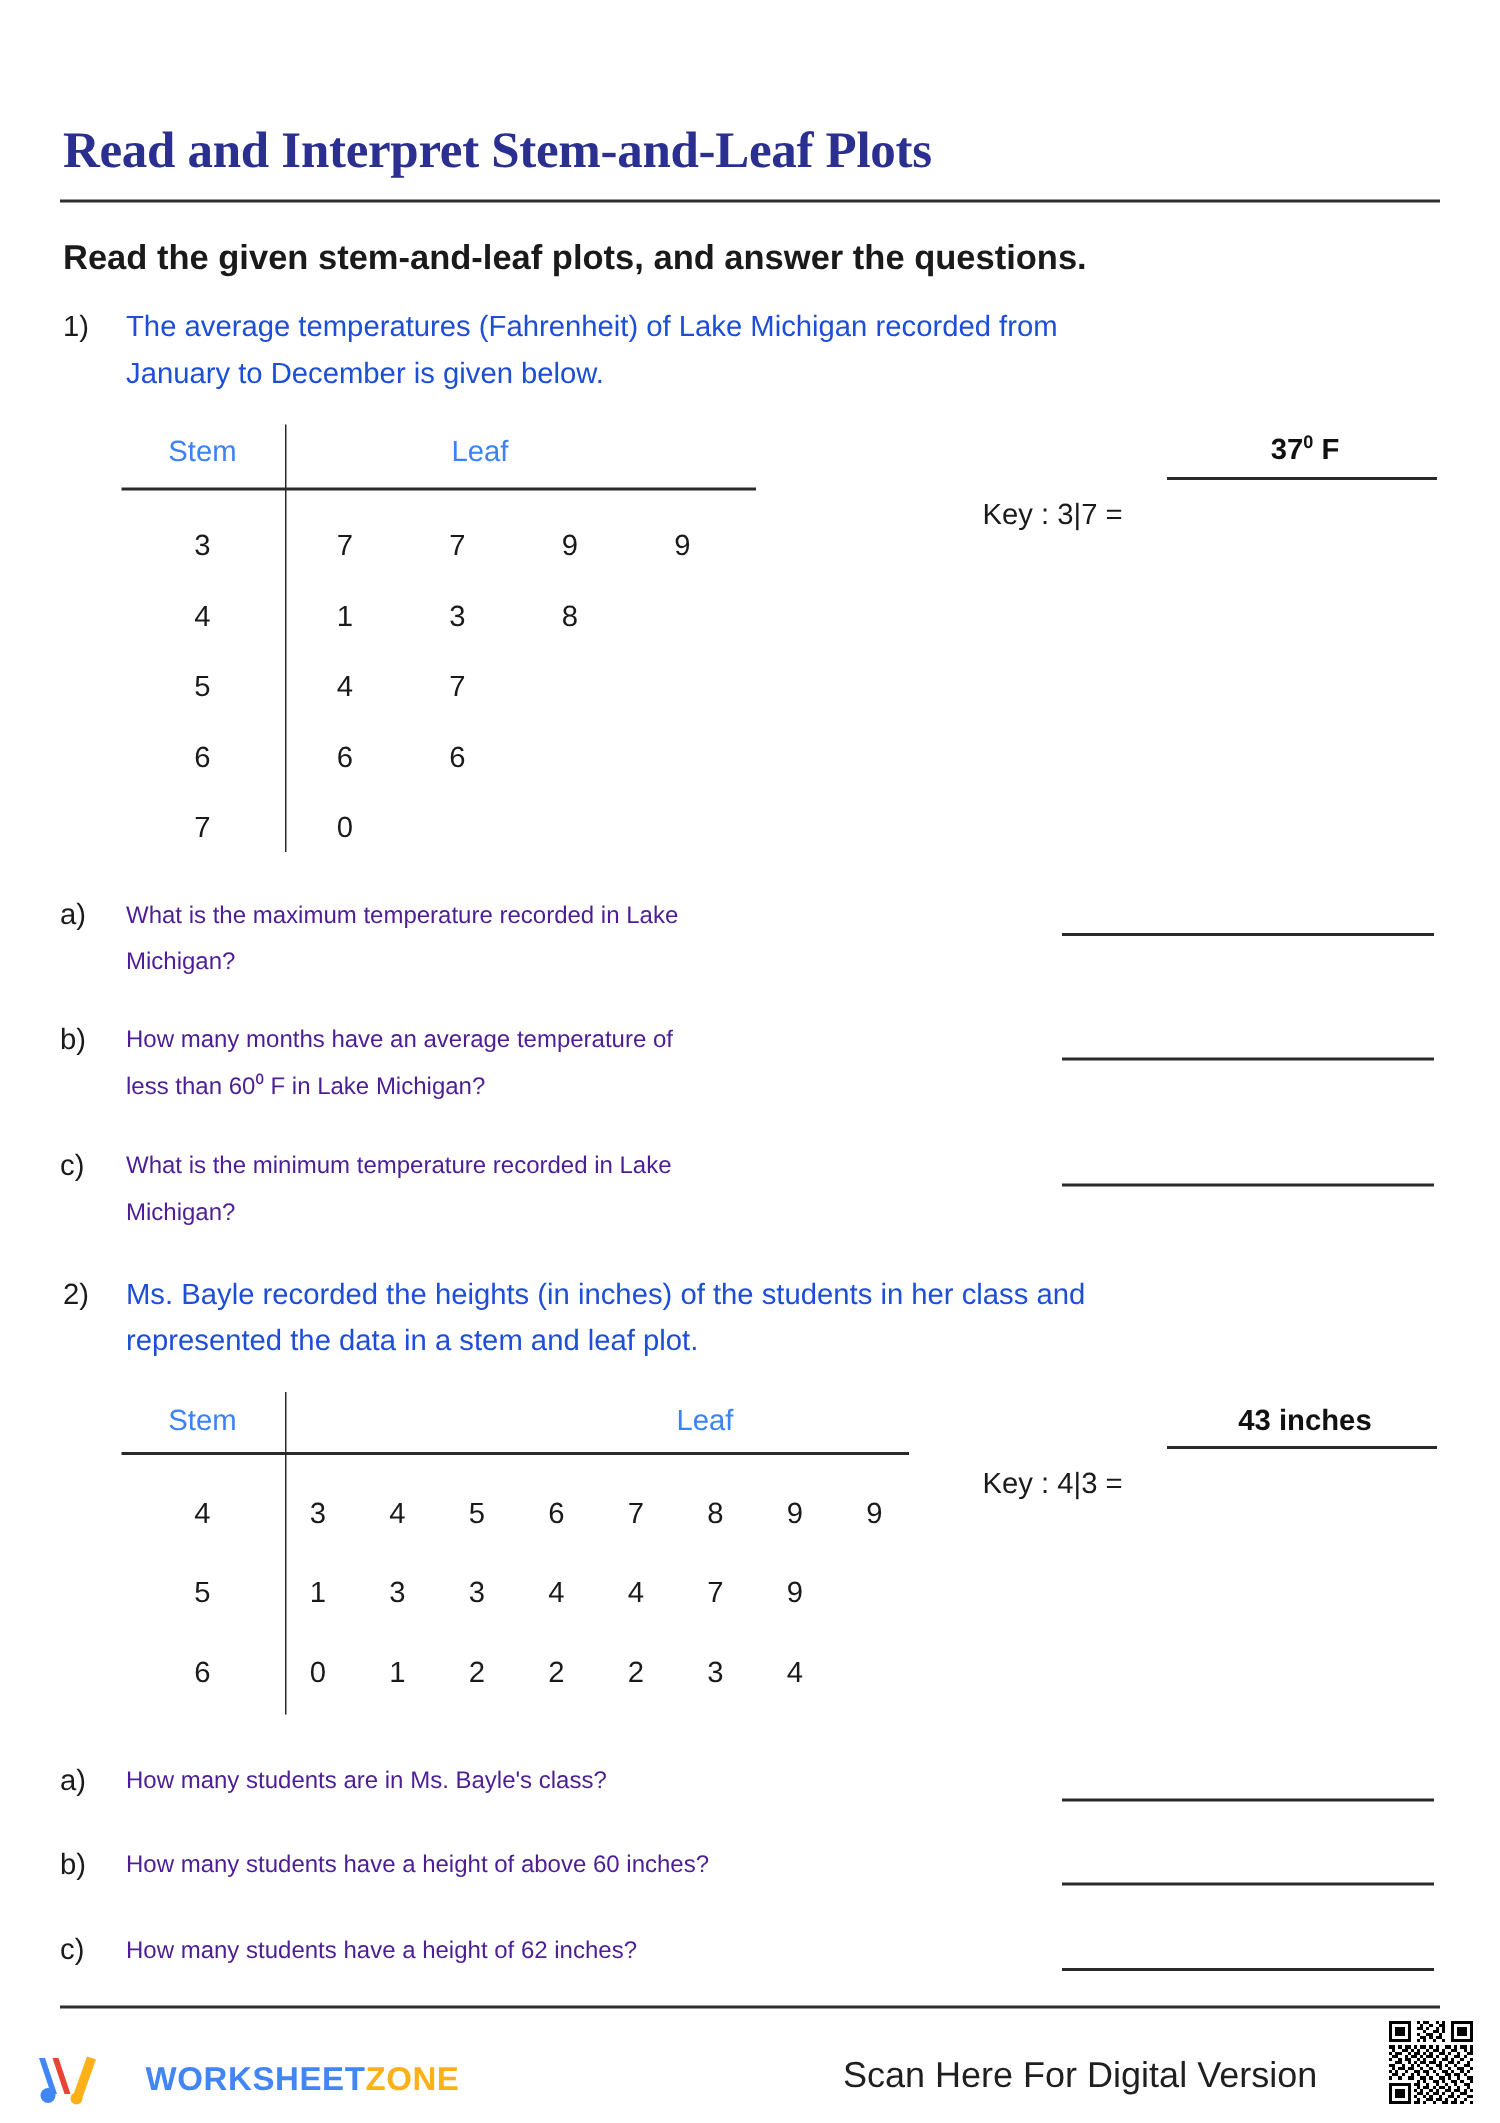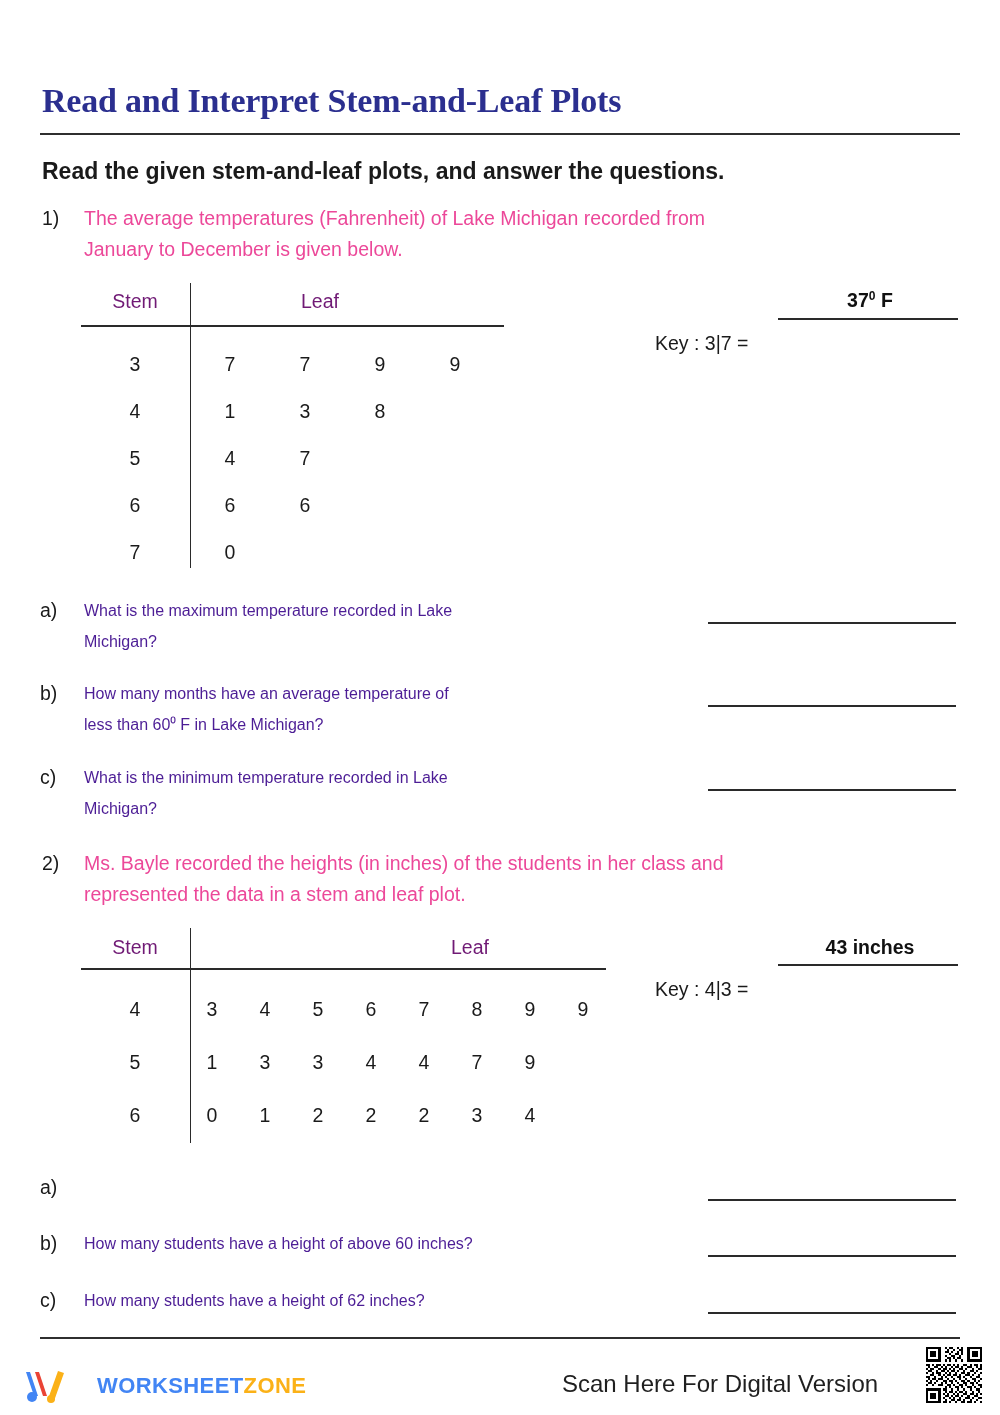--- a/index.html
+++ b/index.html
@@ -57,30 +57,30 @@
   .qnum {
     position: absolute;
     font-size: 19.5px;
     line-height: 31px;
     color: #1a1a1a;
   }
   .qtext {
     position: absolute;
     font-size: 19.5px;
     line-height: 31px;
-    color: #ec4899;
+    color: #1d4ed8;
   }
 
   
   .plot { position: absolute; }
   .plot .hdr-stem,
   .plot .hdr-leaf {
     position: absolute;
     font-size: 19.5px;
-    color: #701a75;
+    color: #3b82f6;
     text-align: center;
   }
   .plot .divider {
     position: absolute;
     width: 0;
     border-left: 1.8px solid #2a2a2a;
   }
   .plot .hrule {
     position: absolute;
     height: 0;
@@ -290,20 +290,21 @@
     <div class="leaf-val" style="left:412px; top:1104px;">2</div>
     <div class="leaf-val" style="left:465px; top:1104px;">3</div>
     <div class="leaf-val" style="left:518px; top:1104px;">4</div>
   </div>
 
   <div class="key-label" style="left:655px; top:938px;">Key : 4|3 =</div>
   <div class="key-value" style="left:785px; top:936px; width:170px;">43 inches</div>
   <div class="key-rule" style="left:778px; top:964px; width:180px;"></div>
 
   <div class="sub-letter" style="left:40px; top:1172px;">a)</div>
+  <div class="sub-text" style="left:84px; top:1172px;">How many students are in Ms. Bayle's class?</div>
   <div class="answer-line" style="left:708px; top:1199px; width:248px;"></div>
 
   <div class="sub-letter" style="left:40px; top:1228px;">b)</div>
   <div class="sub-text" style="left:84px; top:1228px;">How many students have a height of above 60 inches?</div>
   <div class="answer-line" style="left:708px; top:1255px; width:248px;"></div>
 
   <div class="sub-letter" style="left:40px; top:1285px;">c)</div>
   <div class="sub-text" style="left:84px; top:1285px;">How many students have a height of 62 inches?</div>
   <div class="answer-line" style="left:708px; top:1312px; width:248px;"></div>
 

